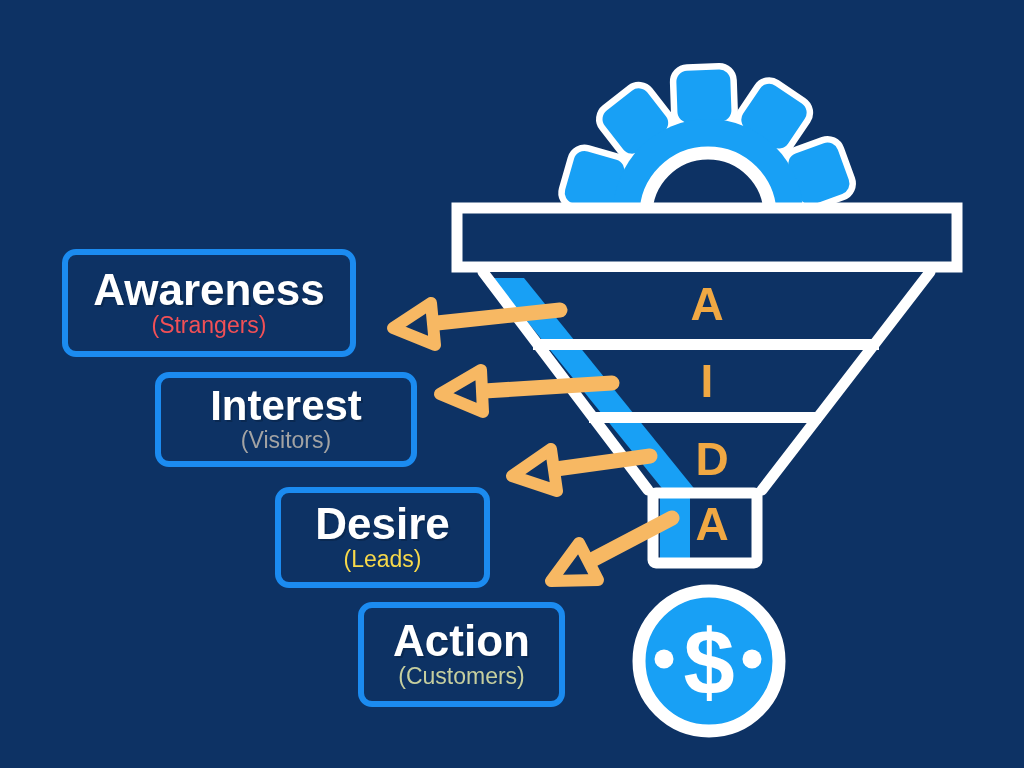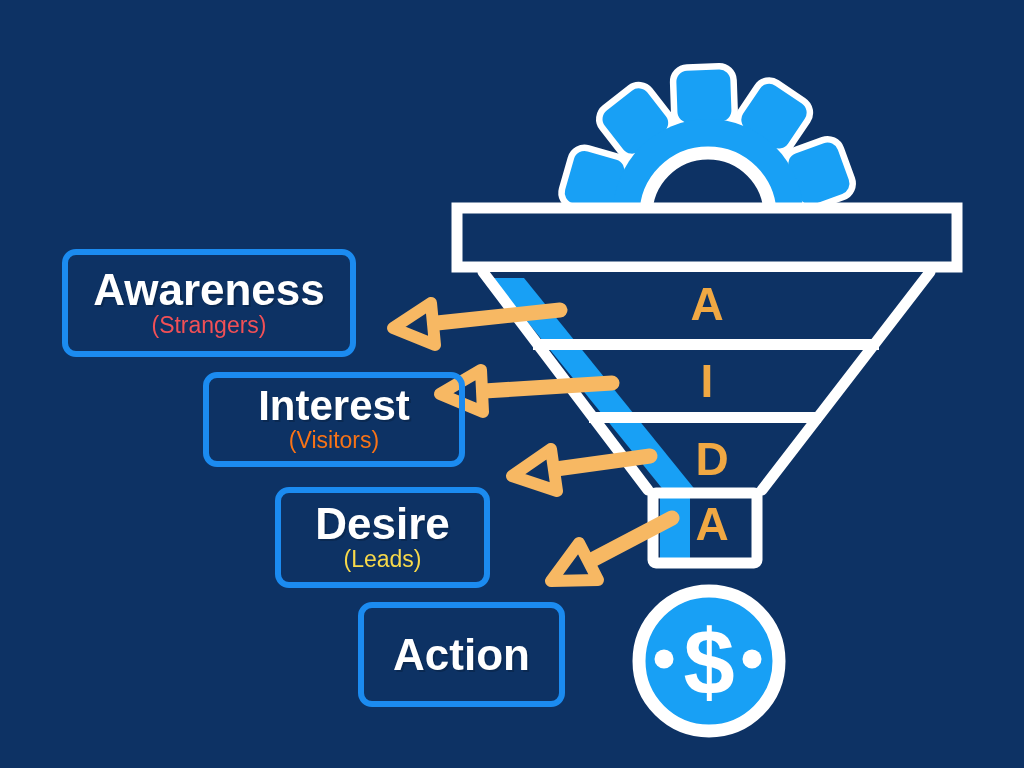--- a/index.html
+++ b/index.html
@@ -141,27 +141,28 @@
       </g>
     </g>
   </svg>
 
 
   <div class="stage-box box-awareness" style="border-color: rgb(27, 139, 240);">
     <div class="stage-title">Awareness</div>
     <div class="stage-subtitle" style="color: rgb(242, 80, 86);">(Strangers)</div>
   </div>
 
-  <div class="stage-box box-interest" style="border-color: rgb(27, 139, 240); margin-left: 48px;">
+  <div class="stage-box box-interest" style="border-color: rgb(27, 139, 240);">
     <div class="stage-title">Interest</div>
-    <div class="stage-subtitle" style="color: #f97316;">(Visitors)</div>
+    <div class="stage-subtitle" style="color: #a3a3a3;">(Visitors)</div>
   </div>
 
   <div class="stage-box box-desire" style="border-color: rgb(27, 139, 240);">
     <div class="stage-title">Desire</div>
     <div class="stage-subtitle" style="color: rgb(247, 217, 74);">(Leads)</div>
   </div>
 
   <div class="stage-box box-action" style="border-color: rgb(27, 139, 240);">
     <div class="stage-title">Action</div>
+    <div class="stage-subtitle" style="color: rgb(198, 207, 159);">(Customers)</div>
   </div>
 
 </div>
 
 </body></html>

